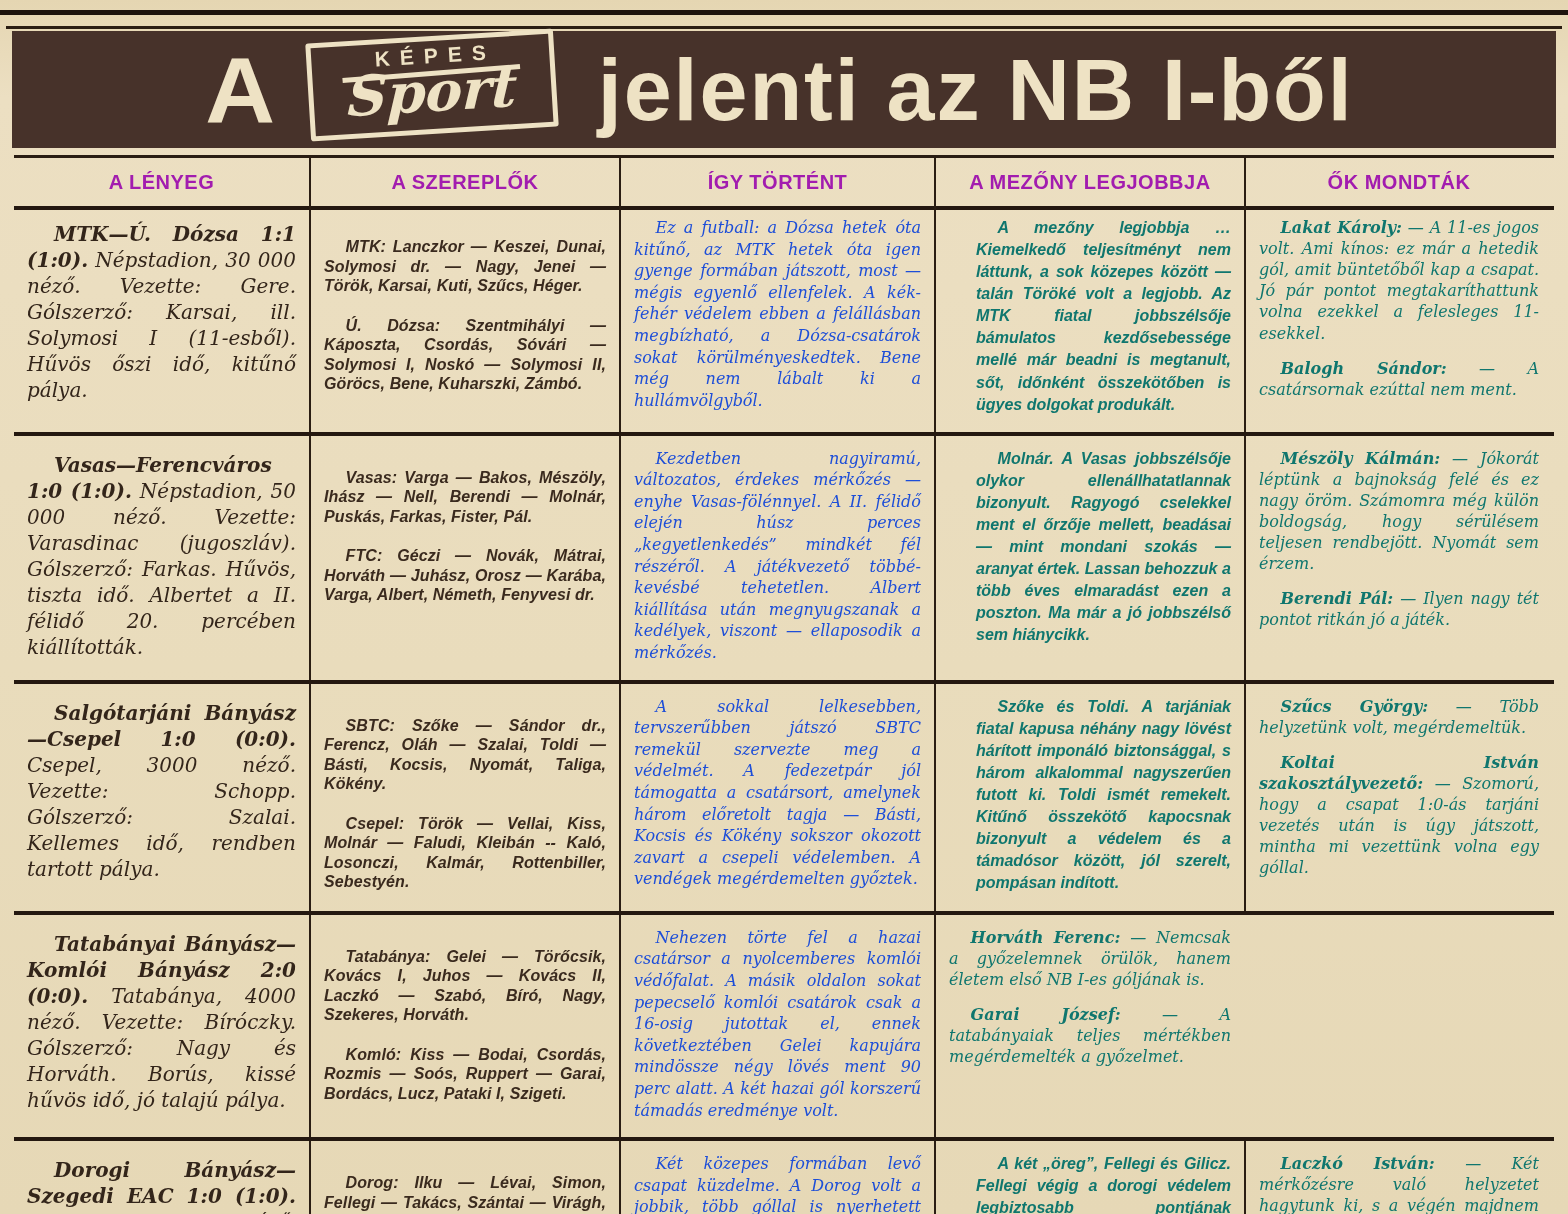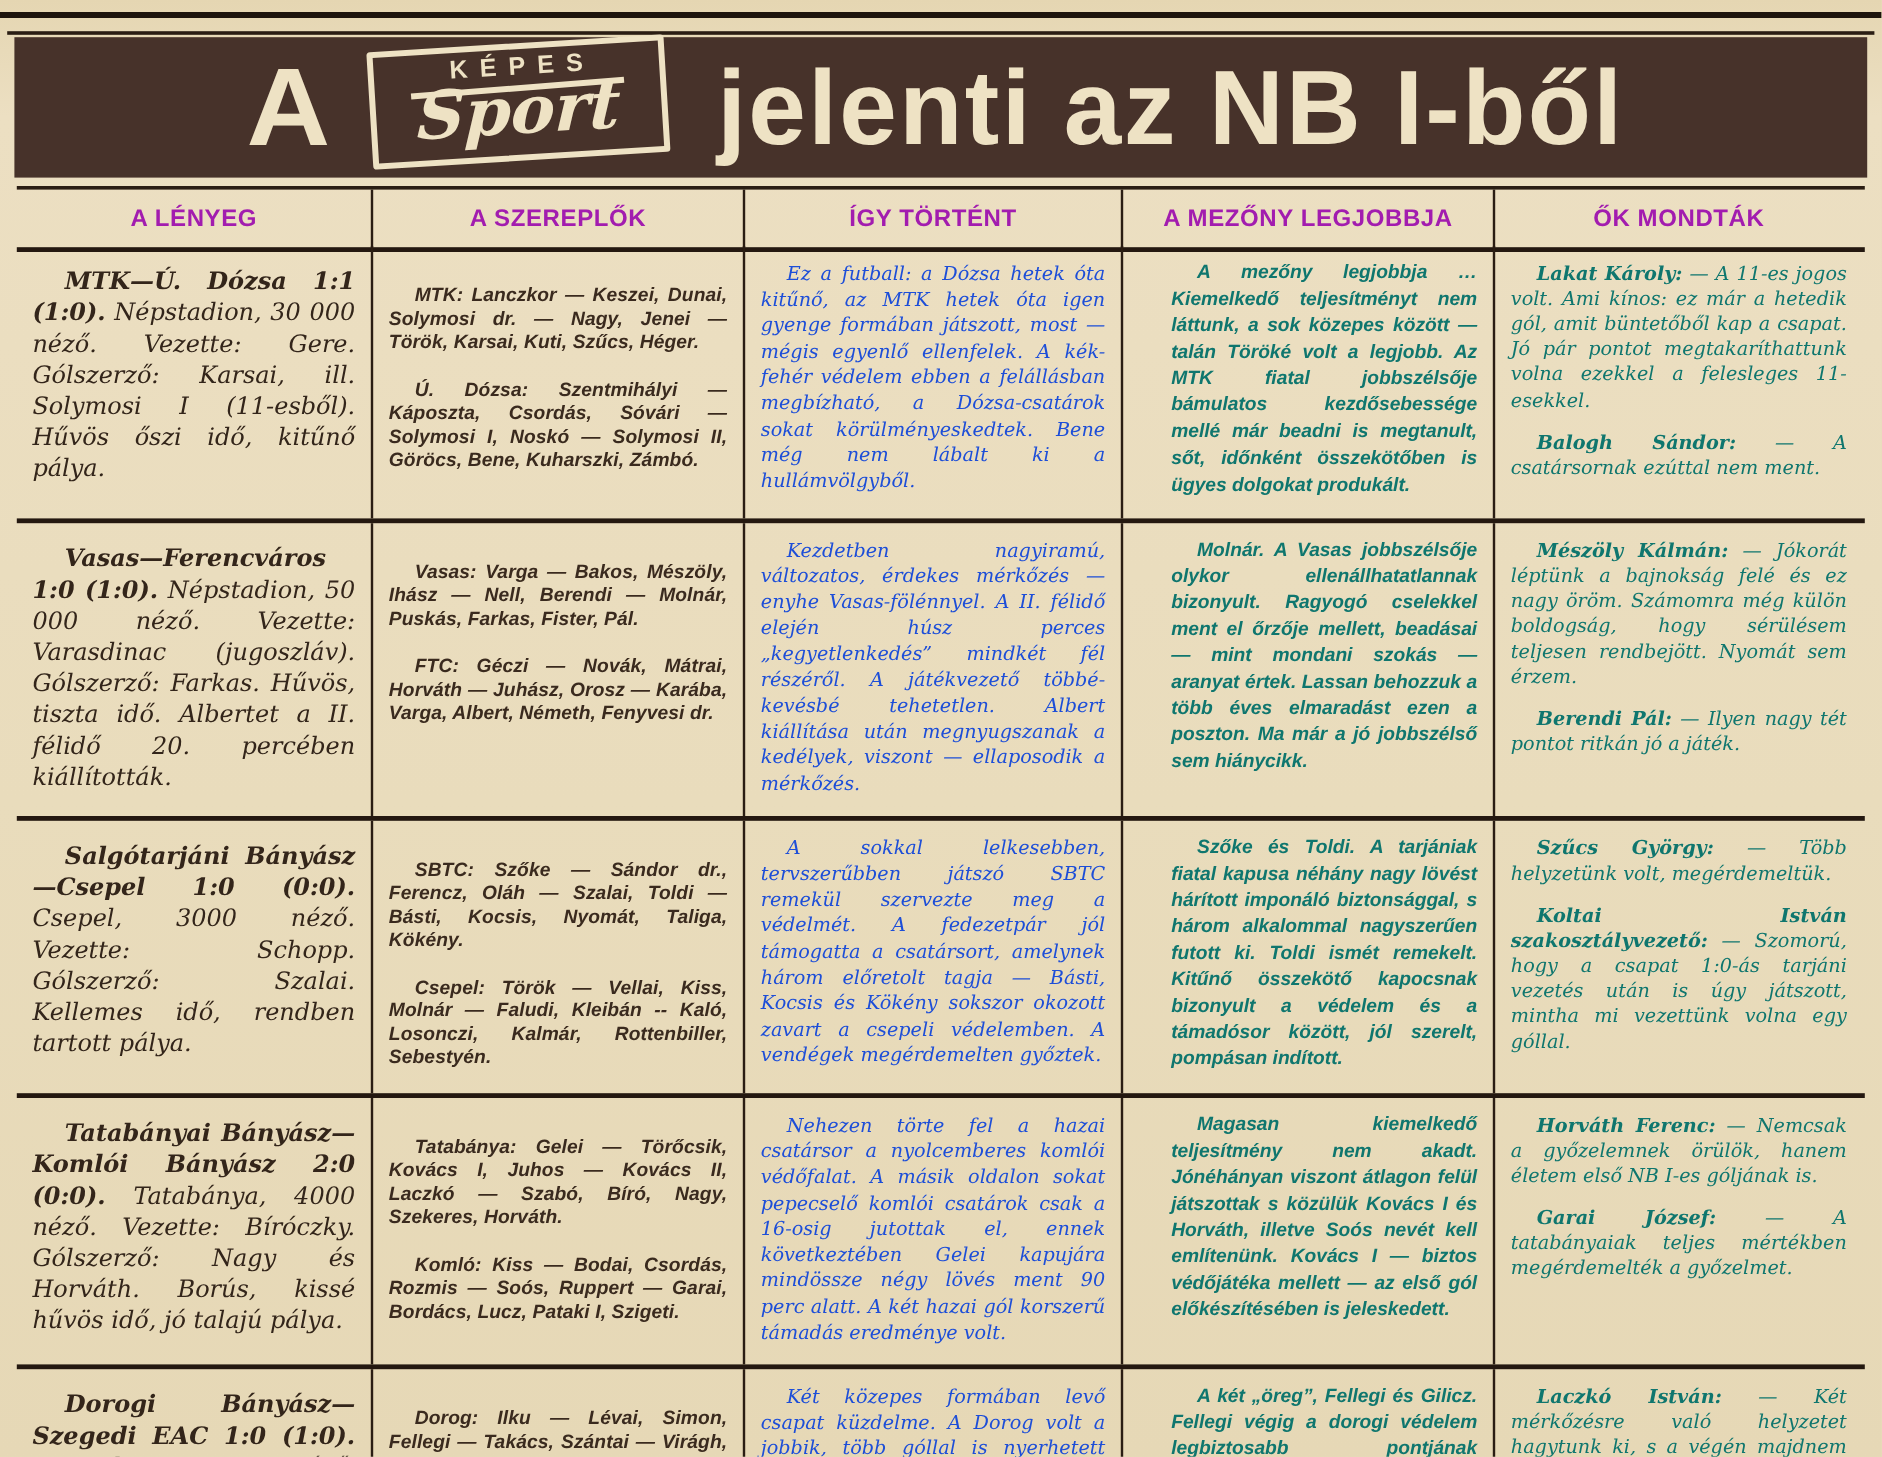--- a/index.html
+++ b/index.html
@@ -210,23 +210,20 @@
       <div class="cell c1">
         <p><span class="etitle">Tatabányai Bányász—Komlói Bányász 2:0 (0:0).</span> <span>Tatabánya, 4000 néző. Vezette: Bíróczky. Gólszerző: Nagy és Horváth. Borús, kissé hűvös idő, jó talajú pálya.</span></p>
       </div>
       <div class="cell c2">
         <p>Tatabánya: Gelei — Törőcsik, Kovács I, Juhos — Kovács II, Laczkó — Szabó, Bíró, Nagy, Szekeres, Horváth.</p>
         <p>Komló: Kiss — Bodai, Csordás, Rozmis — Soós, Ruppert — Garai, Bordács, Lucz, Pataki I, Szigeti.</p>
       </div>
       <div class="cell c3">
         <p>Nehezen törte fel a hazai csatársor a nyolcemberes komlói védőfalat. A másik oldalon sokat pepecselő komlói csatárok csak a 16-osig jutottak el, ennek következtében Gelei kapujára mindössze négy lövés ment 90 perc alatt. A két hazai gól korszerű támadás eredménye volt.</p>
       </div>
-      <div class="cell c4">
-        <p>Magasan kiemelkedő teljesítmény nem akadt. Jónéhányan viszont átlagon felül játszottak s közülük Kovács I és Horváth, illetve Soós nevét kell említenünk. Kovács I — biztos védőjátéka mellett — az első gól előkészítésében is jeleskedett.</p>
-      </div>
       <div class="cell c5">
         <p><span class="speaker">Horváth Ferenc:</span> <span>— Nemcsak a győzelemnek örülök, hanem életem első NB I-es góljának is.</span></p>
         <p><span class="speaker">Garai József:</span> <span>— A tatabányaiak teljes mértékben megérdemelték a győzelmet.</span></p>
       </div>
     </div>
 
     <div class="row" style="min-height:140px">
       <div class="cell c1">
         <p><span class="etitle">Dorogi Bányász—Szegedi EAC 1:0 (1:0).</span> <span>Szeged, 400 néző. Vezette: Zsolt. Gólszerző: Horváth. Kellemes labdarúgó-idő, jó pálya.</span></p>
       </div>

